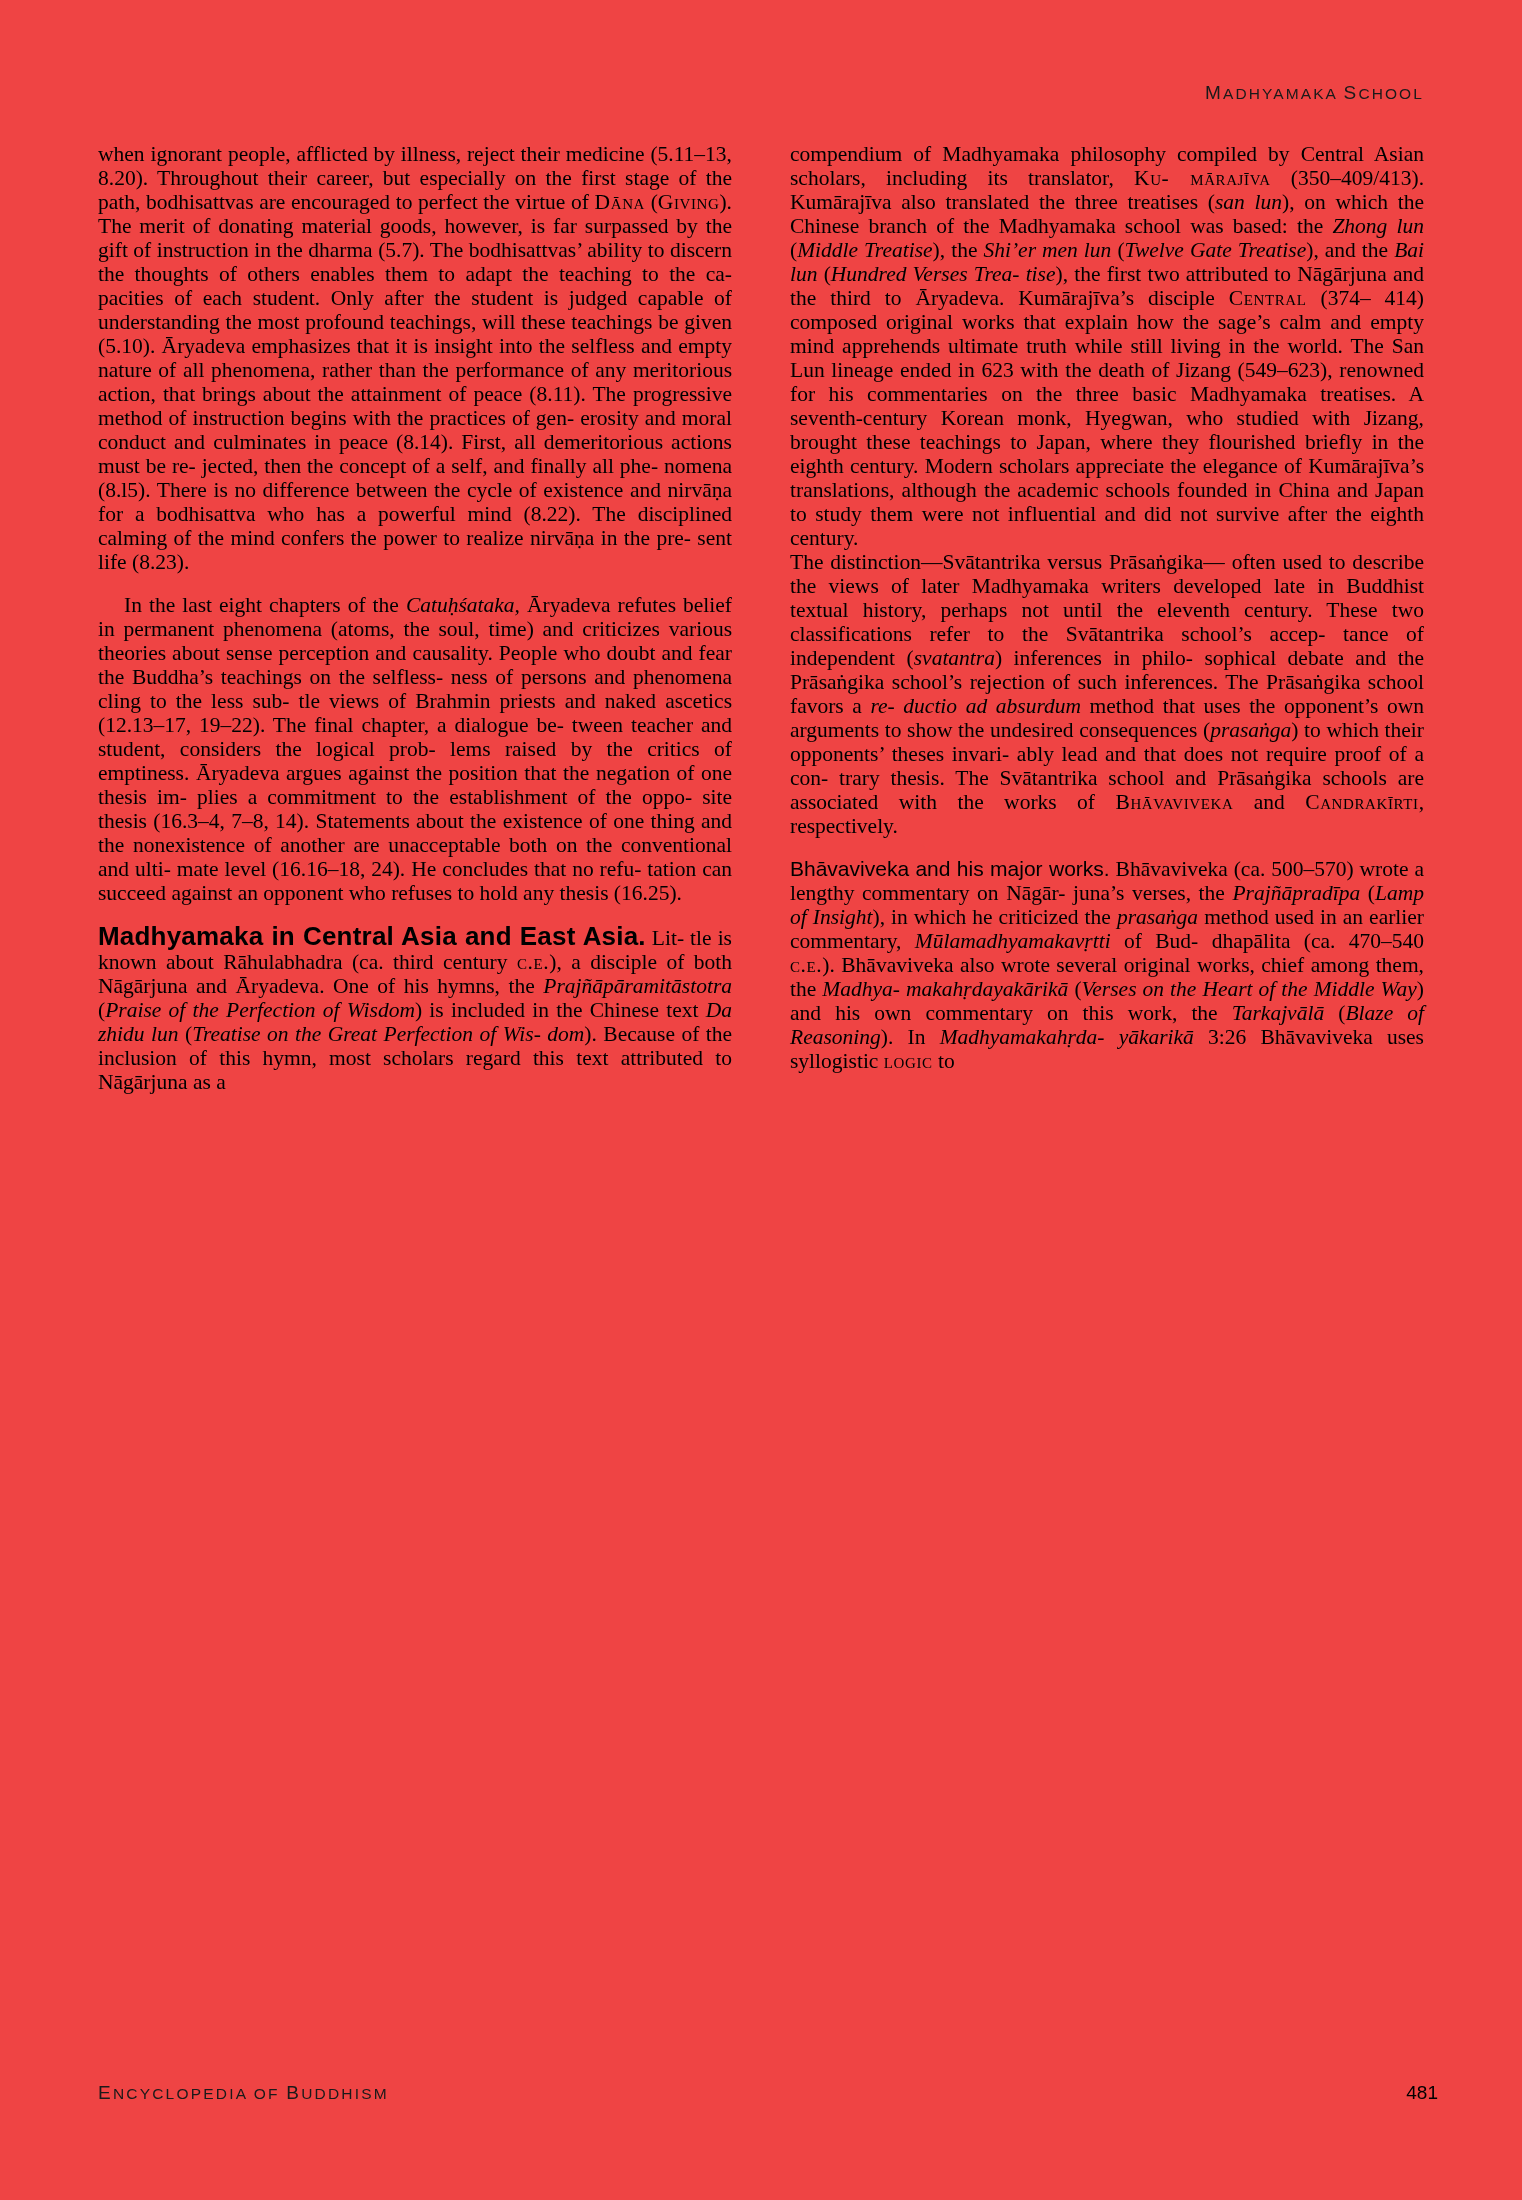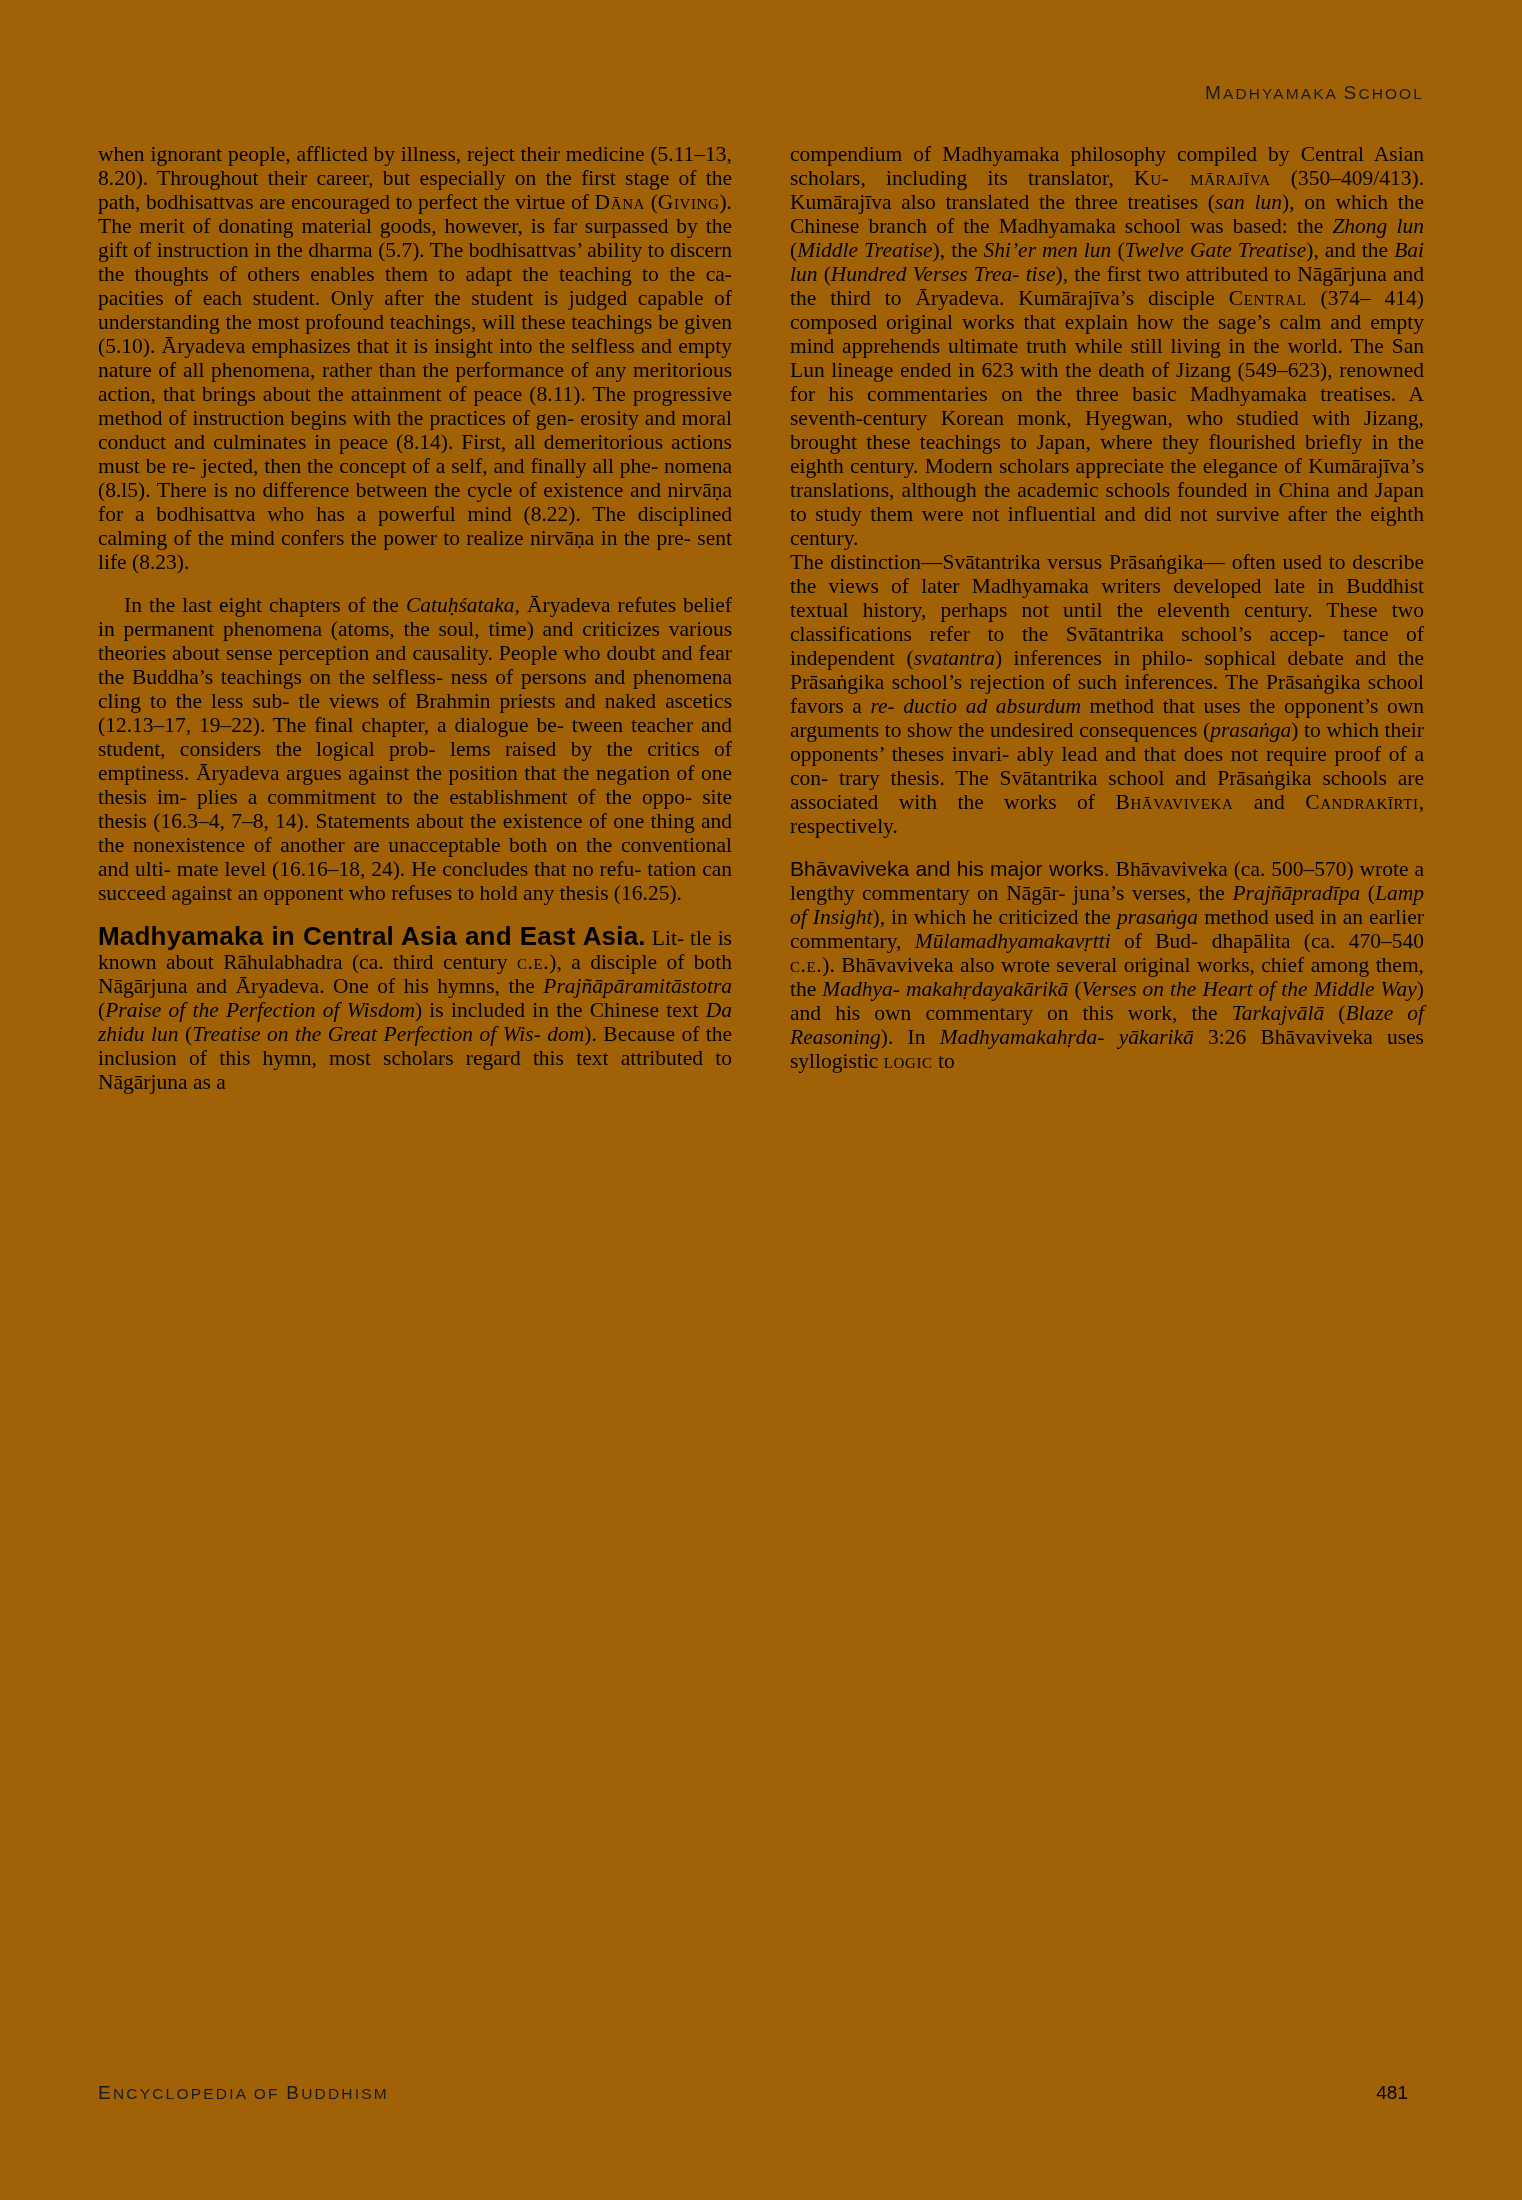--- a/index.html
+++ b/index.html
@@ -4,21 +4,21 @@
 <style>
   html, body {
     margin: 0;
     padding: 0;
     background: #ffffff;
   }
   .page {
     position: relative;
     width: 1522px;
     height: 2200px;
-    background: #a16207;
+    background: #ef4444;
     font-family: "Liberation Serif", serif;
     color: #000000;
     box-sizing: border-box;
   }
   .running-head {
     position: absolute;
     top: 82px;
     right: 98px;
     font-family: "Liberation Sans", sans-serif;
     font-size: 15.5px;
@@ -74,21 +74,21 @@
   }
   i, em { }
   .sc {
     font-variant: small-caps;
     letter-spacing: 0.6px;
   }
   .footer {
     position: absolute;
     bottom: 96px;
     left: 98px;
-    right: 114px;
+    right: 84px;
     display: flex;
     justify-content: space-between;
     align-items: baseline;
   }
   .footer-left {
     font-family: "Liberation Sans", sans-serif;
     font-size: 15.5px;
     letter-spacing: 2.2px;
     color: #1a1a1a;
   }

